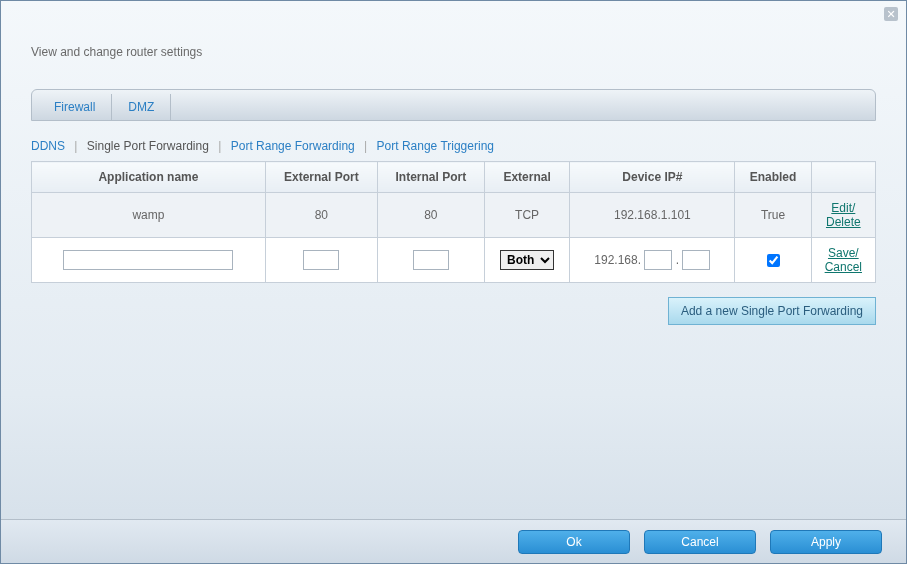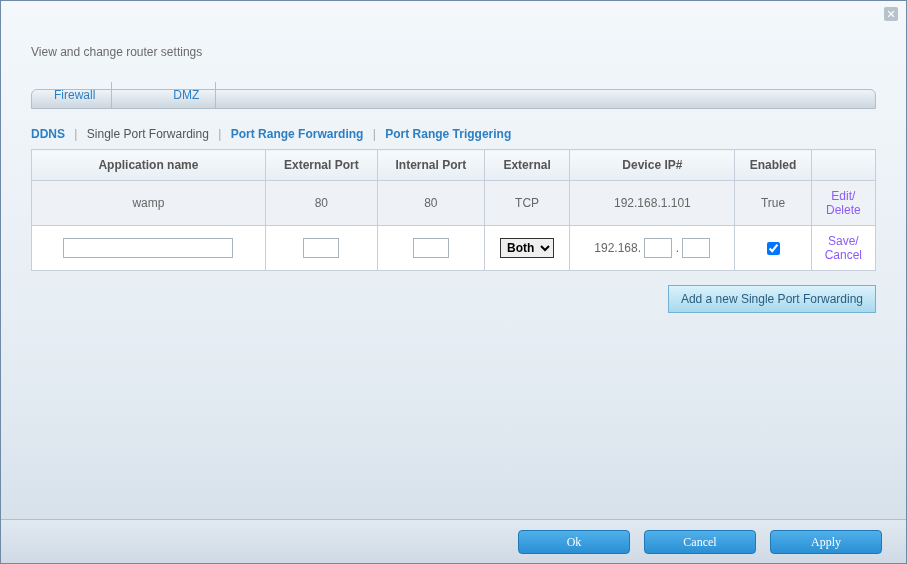--- a/index.html
+++ b/index.html
@@ -40,28 +40,27 @@
     font-weight: normal;
     margin: 0 0 6px 0;
   }
   .page-subtitle {
     font-size: 12px;
     color: #6a6a6a;
     margin-top: 20px;
   }
   .tabbar {
     margin: 20px 30px 0 30px;
-    height: 20px;
+    height: 32px;
     background: linear-gradient(#eef3f7, #cdd7e1);
     border: 1px solid #b3bec9;
     border-radius: 6px 6px 0 0;
     display: flex;
     align-items: flex-end;
     padding-left: 6px;
-    gap: 45px;
   }
   .tab {
     padding: 6px 16px;
     font-size: 12px;
     color: #2b7fc4;
     border-right: 1px solid #b3bec9;
     cursor: pointer;
   }
   .tab.active {
     background: #f4f8fb;
@@ -73,21 +72,20 @@
     position: relative;
   }
   .subnav {
     margin: 18px 30px 8px 30px;
     font-size: 12px;
   }
   .subnav a {
     color: #2b7fc4;
     text-decoration: none;
     cursor: pointer;
-    font-weight: bold;
   }
   .subnav .sep { color: #aaa; margin: 0 6px; }
   .subnav .current { color: #555; }
   .grid {
     margin: 0 30px;
     border: 1px solid #b3bec9;
     border-collapse: collapse;
     width: calc(100% - 60px);
     font-size: 12px;
   }
@@ -97,21 +95,21 @@
     padding: 8px 6px;
     color: #666;
   }
   .grid th {
     background: linear-gradient(#f7fafc,#e8eef4);
     font-weight: bold;
     color: #555;
   }
   .grid tr.data td { background: #eef2f6; }
   .grid tr.edit td { background: #fff; }
-  .actionlink { color:#8b5cf6; cursor:pointer; }
+  .actionlink { color:#0f766e; cursor:pointer;text-decoration:underline; }
   .actionlink span { display:block; line-height:14px; }
   input[type=text] {
     border:1px solid #a8b3be;
     height:20px;
     padding:1px 4px;
     font-size:12px;
   }
   .app-input { width:170px; }
   .port-input { width:36px; }
   .ip-input { width:28px; text-align:center; }
@@ -140,21 +138,20 @@
     position:absolute;
     bottom:0; left:0; right:0;
     height:44px;
     background: linear-gradient(#e1e9f1, #cfdae5);
     border-top:1px solid #b3bec9;
     display:flex;
     justify-content:flex-end;
     align-items:center;
     gap:14px;
     padding-right:24px;
-    font-family:Liberation Serif, serif;
   }
   .btn {
     width:112px;
     height:24px;
     background: linear-gradient(#4fb0ea,#2a8fd4);
     border:1px solid #1f78b8;
     border-radius:4px;
     color:#fff;
     font-size:12px;
     text-align:center;

